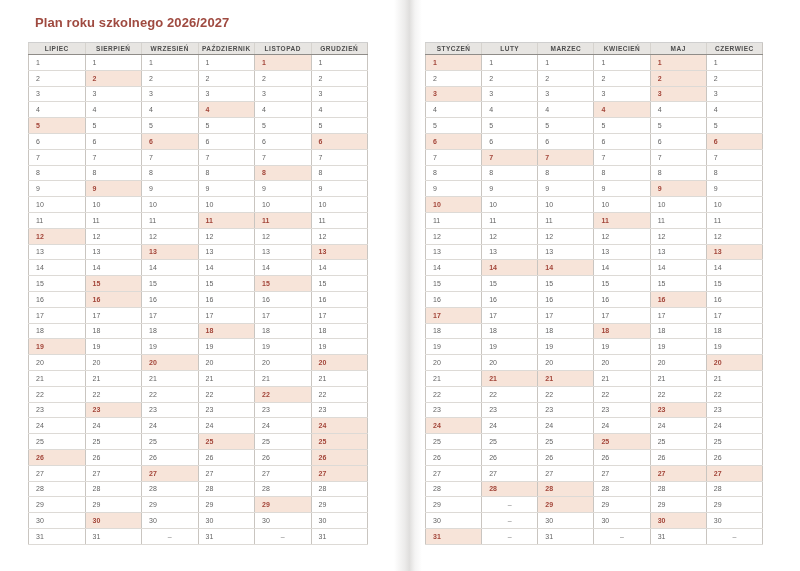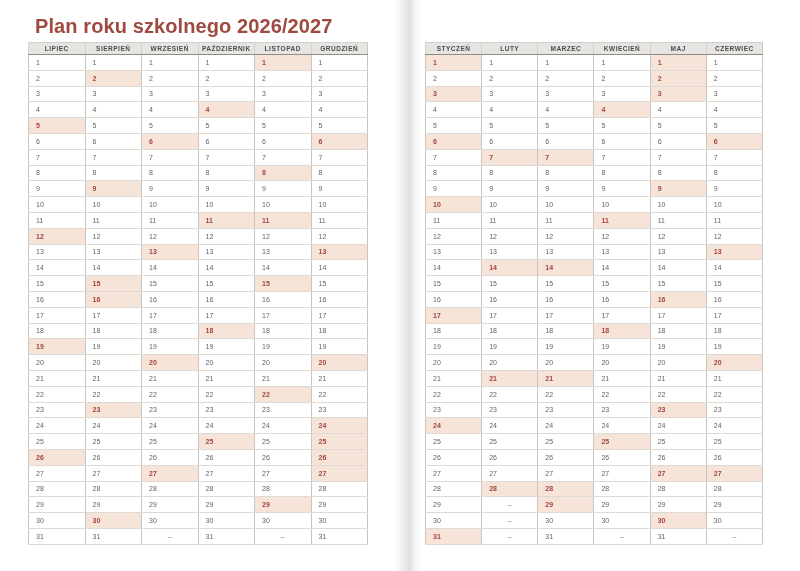--- a/index.html
+++ b/index.html
@@ -12,21 +12,21 @@
     position: relative;
     width: 800px;
     height: 571px;
     background: #ffffff;
     overflow: hidden;
   }
   .page-title {
     position: absolute;
     left: 35px;
     top: 15px;
-    font-size: 20px;
+    font-size: 13px;
     font-weight: 700;
     letter-spacing: 0.1px;
     color: var(--title-color, #9f4a40);
     white-space: nowrap;
   }
   .spine {
     position: absolute;
     left: 394px;
     top: 0;
     width: 28px;

